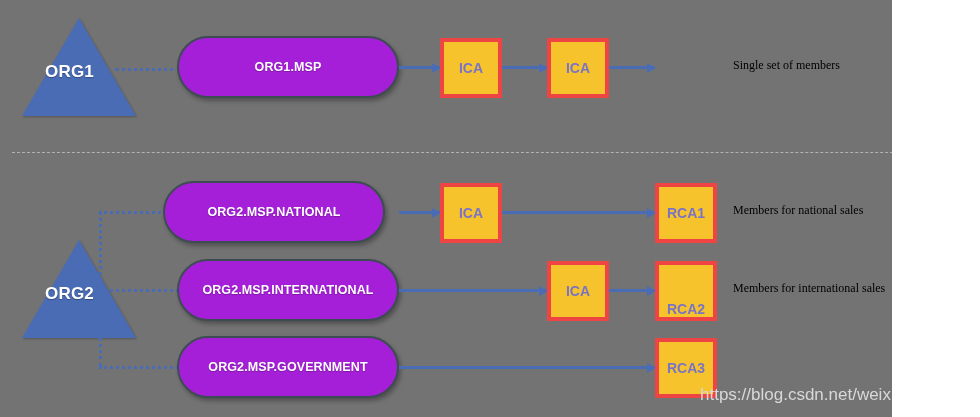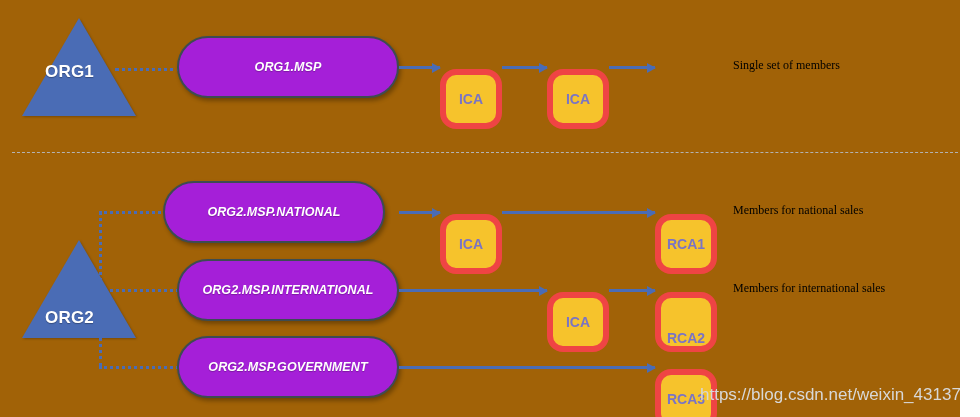--- a/index.html
+++ b/index.html
@@ -2,23 +2,23 @@
 <html><head>
 <meta charset="utf-8">
 <style>
   html, body {
     margin: 0;
     padding: 0;
     background: #ffffff;
   }
   #canvas {
     position: relative;
-    width: 960px;
+    width: 892px;
     height: 417px;
-    background: #a16207;
+    background: #737373;
     overflow: hidden;
     font-family: "Liberation Sans", sans-serif;
   }
 
   
   .org-tri {
     position: absolute;
     width: 0;
     height: 0;
     border-style: solid;
@@ -40,42 +40,40 @@
   .msp-pill {
     position: absolute;
     background: #a51fd8;
     border: 2px solid #3d4c52;
     border-radius: 40px;
     box-shadow: 2px 3px 4px rgba(0,0,0,0.30);
     display: flex;
     align-items: center;
     justify-content: center;
     box-sizing: border-box;
-    font-style: italic;
   }
   .msp-pill .msp-text {
     color: #ffffff;
     font-weight: bold;
     font-size: 12.5px;
     letter-spacing: 0.1px;
     white-space: nowrap;
     text-shadow: 0 1px 1px rgba(0,0,0,0.25);
   }
 
   
   .ca-box {
     position: absolute;
     background: #f6c32c;
-    border: 6px solid #ef4444;
-    border-radius: 16px;
+    border: 4px solid #ef4444;
+    border-radius: 0;
     display: flex;
     align-items: center;
     justify-content: center;
     box-sizing: border-box;
-    margin-top: 31px;
   }
   .ca-box .ca-text {
     color: #7a74c4;
     font-weight: bold;
     font-size: 14px;
     white-space: nowrap;
   }
 
   
   .desc {
@@ -160,21 +158,21 @@
   </div>
 
   <div class="arrow" style="left:609px; top:66px; width:46px;"></div>
 
 
   <div class="desc" style="left:733px; top:58px;">Single set of members</div>
 
   <div class="divider" style="left:12px; top:152px; width:956px;"></div>
 
   <div class="org-tri" style="left:22px; top:237px; border-left-width:57px; border-right-width:57px; border-bottom-width:98px;"></div>
-  <div class="org-label" style="left:45px; top:284px;margin-top:24px;">ORG2</div>
+  <div class="org-label" style="left:45px; top:284px;">ORG2</div>
 
   <div class="dot-v" style="left:99px; top:211px; height:156px;"></div>
 
   <div class="dot-h" style="left:99px; top:211px; width:80px;"></div>
 
   <div class="dot-h" style="left:99px; top:289px; width:80px;"></div>
 
   <div class="dot-h" style="left:99px; top:366px; width:80px;"></div>
 
   <div class="msp-pill" style="left:163px; top:181px; width:222px; height:62px;">

